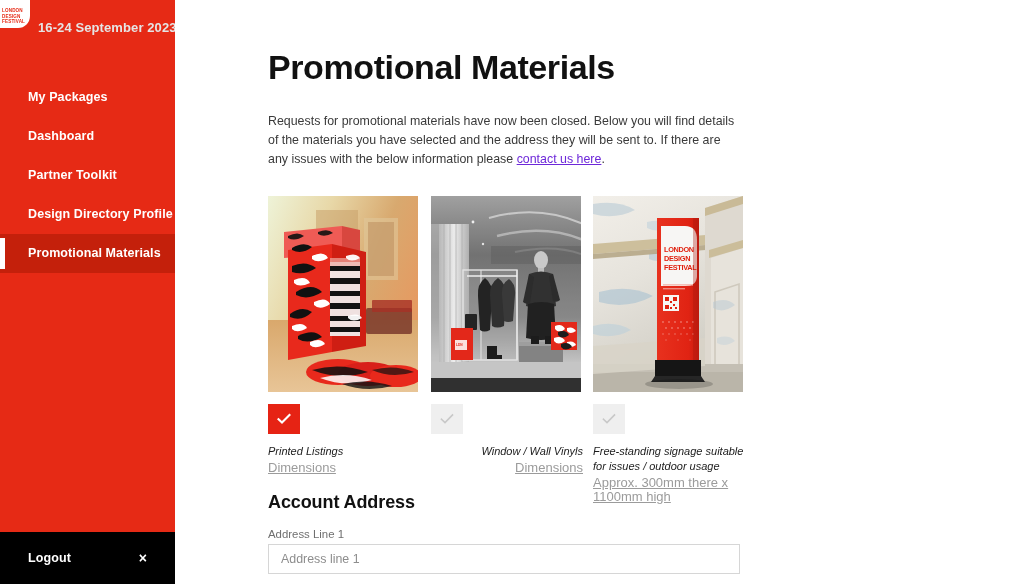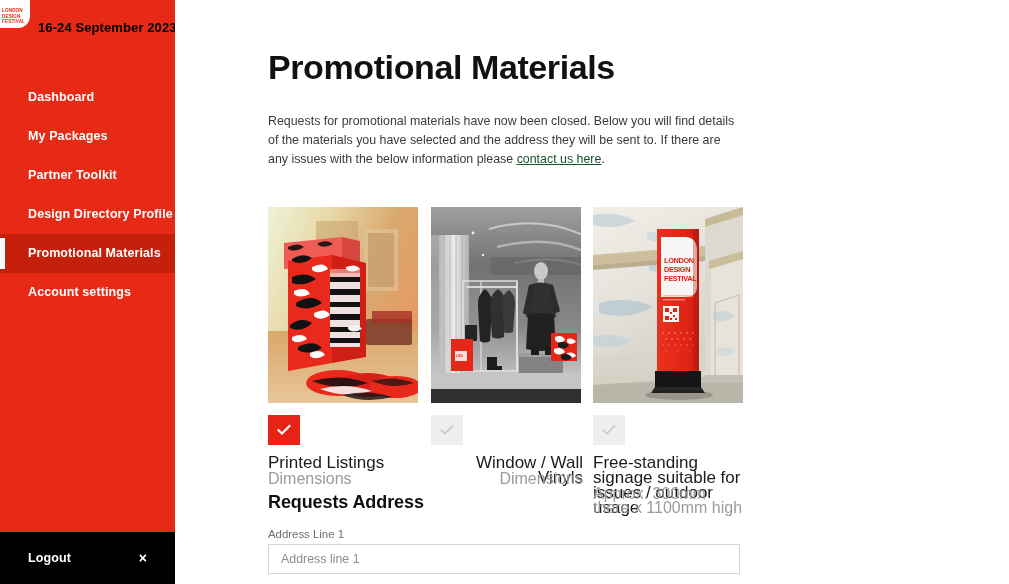--- a/index.html
+++ b/index.html
@@ -45,21 +45,21 @@
     font-weight: bold;
     line-height: 5.2px;
     letter-spacing: 0.15px;
     white-space: pre;
     text-align: left;
   }
 
   .sidebar-date {
     position: absolute;
     left: 38px; top: 20px;
-    color: #000000;
+    color: #e5e5e5;
     font-size: 13px;
     font-weight: bold;
     letter-spacing: 0.1px;
     white-space: nowrap;
   }
 
   .nav {
     position: absolute;
     left: 0; top: 78px;
     width: 175px;
@@ -135,32 +135,32 @@
 
   .intro {
     position: absolute;
     left: 93px; top: 112px;
     width: 472px;
     color: #3a3a3a;
     font-size: 12.4px;
     line-height: 19px;
   }
   .intro a {
-    color: #14532d;
+    color: #6d28d9;
   }
 
   
   .grid {
     position: absolute;
     left: 93px; top: 192px;
     width: 478px;
   }
   .card {
     position: absolute;
-    top: 15px;
+    top: 4px;
     width: 150px;
     border-radius: 22px;
   }
   .card.c0 { left: 0px; }
   .card.c1 { left: 163px; text-align: right; }
   .card.c2 { left: 325px; }
 
   .thumb {
     position: relative;
     width: 150px; height: 196px;
@@ -178,30 +178,32 @@
   }
   .check.on  { background: #E62314; }
   .check.off { background: #EFEFEF; }
   .check svg { display: block; }
 
   .card-title {
     position: absolute;
     top: 248px; left: 0;
     width: 152px;
     color: #1b1b1b;
-    font-size: 17px;
+    font-size: 11px;
     line-height: 15px;
+    font-style: italic;
   }
   .card-sub {
     position: absolute;
     left: 0;
     width: 152px;
     color: #9b9b9b;
-    font-size: 16px;
+    font-size: 13px;
     line-height: 14px;
+    text-decoration: underline;
   }
   .card-sub.one  { top: 265px; }
   .card-sub.two  { top: 280px; }
 
   
   .section-title {
     position: absolute;
     left: 93px; top: 492px;
     color: #111111;
     font-size: 18px;
@@ -240,36 +242,33 @@
     <div class="logo-tile">
       <div class="logo-text" style="white-space: pre;">LONDON
 DESIGN
 FESTIVAL</div>
     </div>
 
     <div class="sidebar-date">16-24 September 2023</div>
 
     <nav class="nav">
       <div class="nav-item">
+        <span>My Packages</span>
+      </div>
+      <div class="nav-item">
         <span>Dashboard</span>
-      </div>
-      <div class="nav-item">
-        <span>My Packages</span>
       </div>
       <div class="nav-item">
         <span>Partner Toolkit</span>
       </div>
       <div class="nav-item">
         <span>Design Directory Profile</span>
       </div>
       <div class="nav-item active">
         <span>Promotional Materials</span>
-      </div>
-      <div class="nav-item">
-        <span>Account settings</span>
       </div>
     </nav>
 
     <div class="logout-bar">
       <span class="logout-label">Logout</span>
       <span class="logout-close">×</span>
     </div>
   </div>
 
   <div class="main">
@@ -575,18 +574,18 @@
             <path d="M1.5 6.2 L5 9.6 L12.5 2" stroke="#c8c8c8" stroke-width="1.6" fill="none" stroke-linecap="square"></path>
           </svg>
         </div>
 
         <div class="card-title">Free-standing signage suitable for issues / outdoor usage</div>
         <div class="card-sub two">Approx. 300mm there x 1100mm high</div>
       </div>
 
     </div>
 
-    <h2 class="section-title">Requests Address</h2>
+    <h2 class="section-title">Account Address</h2>
     <label class="field-label">Address Line 1</label>
     <input class="text-input" type="text" placeholder="Address line 1" style="">
 
   </div>
 </div>
 
 </body></html>

